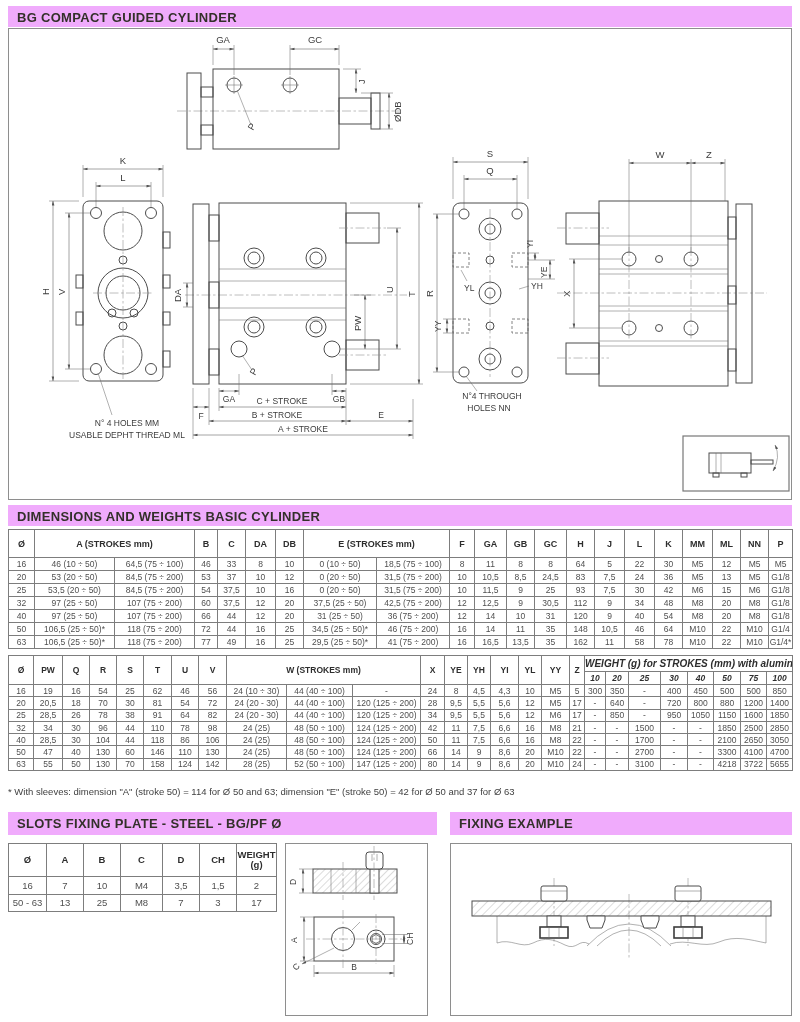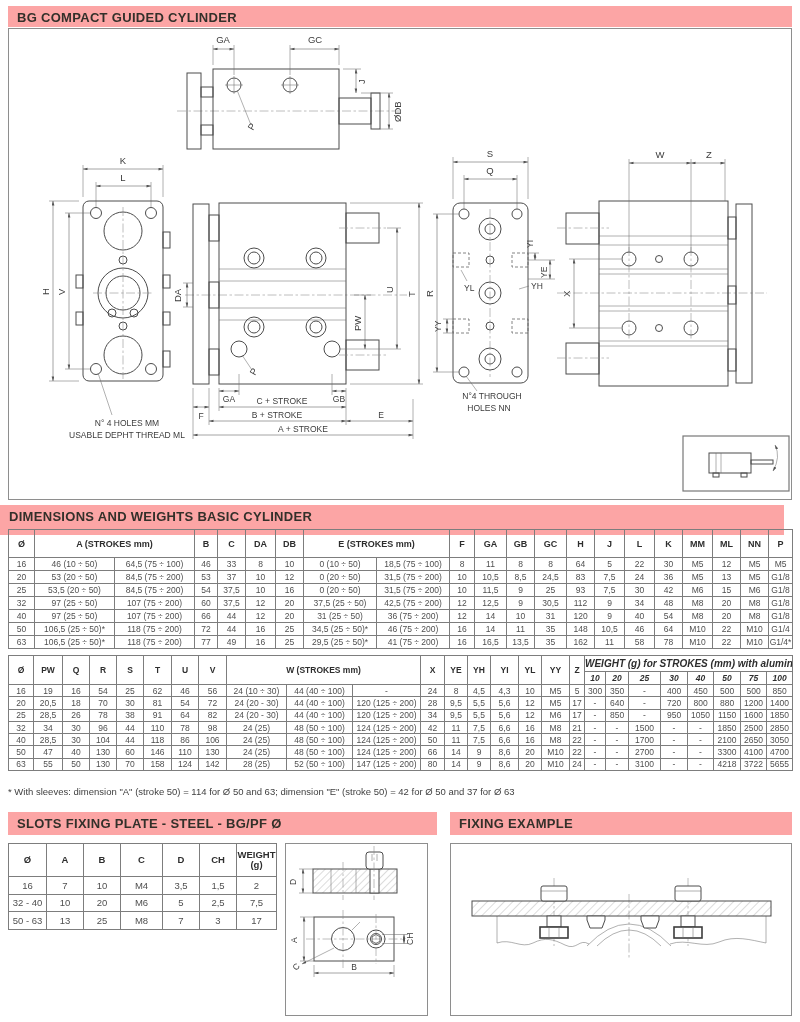--- a/index.html
+++ b/index.html
@@ -1,21 +1,21 @@
 <!DOCTYPE html>
 <html><head>
 <meta charset="utf-8">
 <style>
   html,body{margin:0;padding:0;}
   body{width:800px;height:1022px;position:relative;background:#fff;
        font-family:"Liberation Sans",sans-serif;color:#3b3b3b;}
-  .bar{position:absolute;background:#fca5a5;color:#33302a;font-weight:bold;
+  .bar{position:absolute;background:#f0abfc;color:#33302a;font-weight:bold;
        font-size:13px;letter-spacing:.3px;padding:4px 0 3px 9px;box-sizing:border-box;}
   #bar-main{top:6px;left:8px;width:784px;height:21px;}
-  #bar-dims{top:505px;left:0;width:784px;height:30px;}
+  #bar-dims{top:505px;left:8px;width:784px;height:21px;}
   #bar-slots{top:812px;left:8px;width:429px;height:23px;}
   #bar-fix{top:812px;left:450px;width:342px;height:23px;}
   .panel{position:absolute;background:#fff;border:1px solid #8e8e8e;box-sizing:border-box;}
   #main-draw{top:28px;left:8px;width:784px;height:472px;}
   #slots-draw{top:843px;left:285px;width:143px;height:173px;}
   #fix-draw{top:843px;left:450px;width:342px;height:173px;}
   .twrap{position:absolute;left:8px;}
   #t1wrap{top:529px;} #t2wrap{top:655px;} #slots-table-wrap{top:843px;}
   table{border-collapse:collapse;table-layout:fixed;}
   th,td{border:1px solid #7d7d7d;text-align:center;padding:0;overflow:hidden;
@@ -814,29 +814,20 @@
         <tr>
           <td>16</td>
           <td>7</td>
           <td>10</td>
           <td>M4</td>
           <td>3,5</td>
           <td>1,5</td>
           <td>2</td>
         </tr>
         <tr>
-          <td>32 - 40</td>
-          <td>10</td>
-          <td>20</td>
-          <td>M6</td>
-          <td>5</td>
-          <td>2,5</td>
-          <td>7,5</td>
-        </tr>
-        <tr>
           <td>50 - 63</td>
           <td>13</td>
           <td>25</td>
           <td>M8</td>
           <td>7</td>
           <td>3</td>
           <td>17</td>
         </tr>
       </tbody>
 </table>

